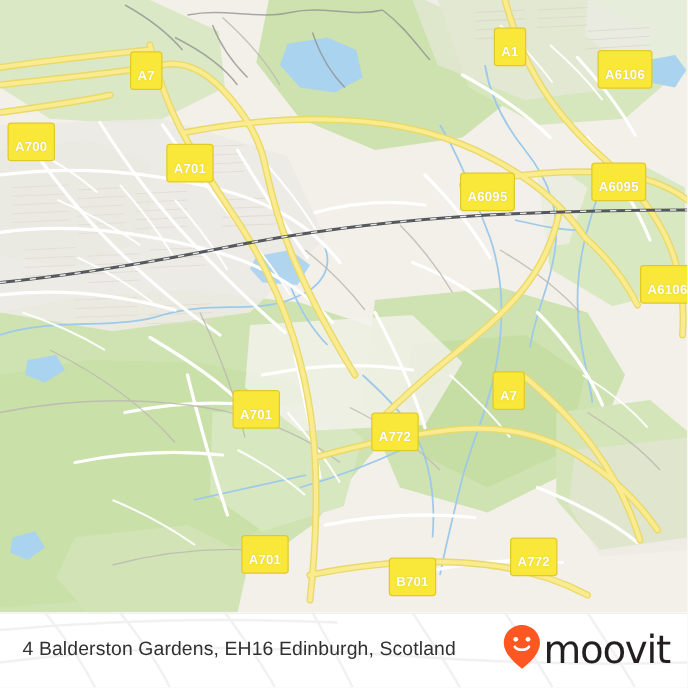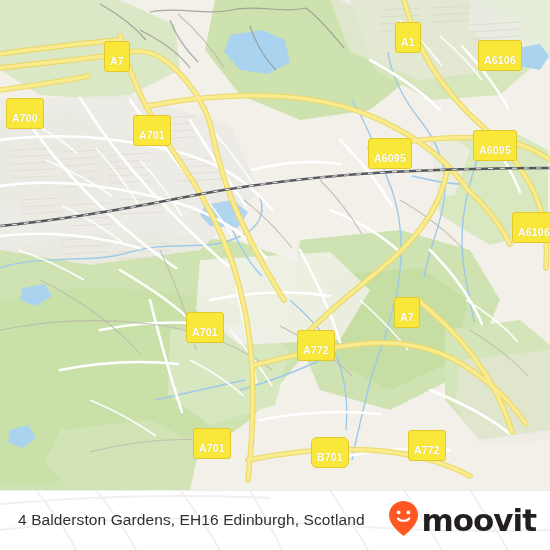--- a/index.html
+++ b/index.html
@@ -91,21 +91,21 @@
     height:60px;display:flex;align-items:center;
     padding:0 14px 0 18px;box-sizing:border-box;
   }
   #footer-title{
     color:#303030;font-size:15.5px;letter-spacing:.1px;white-space:nowrap;flex:0 0 auto;
   }
   #brand{margin-left:auto;display:flex;align-items:center;gap:1px;}
   #brand-word{
     font-size:31px;color:#231f20;letter-spacing:-1.0px;
     font-family:"DejaVu Sans","Liberation Sans",sans-serif;
-    font-weight:700;line-height:1;margin-left:1px;
+    font-weight:400;line-height:1;margin-left:1px;
   }
   #footer-top-edge{position:absolute;left:0;top:0;width:550px;height:1px;background:#ededed;z-index:3;}
 </style>
 </head>
 <body>
 
 <div id="app">
 
   <div id="map">
     <svg viewBox="0 0 550 490" xmlns="http://www.w3.org/2000/svg">
@@ -280,21 +280,21 @@
     <div class="shield" style="left:133px;top:115px;">A701</div>
     <div class="shield" style="left:395px;top:22px;">A1</div>
     <div class="shield" style="left:478px;top:40px;">A6106</div>
     <div class="shield" style="left:368px;top:138px;">A6095</div>
     <div class="shield" style="left:473px;top:130px;">A6095</div>
     <div class="shield" style="left:512px;top:212px;">A6106</div>
     <div class="shield" style="left:186px;top:312px;">A701</div>
     <div class="shield" style="left:297px;top:330px;">A772</div>
     <div class="shield" style="left:394px;top:297px;">A7</div>
     <div class="shield" style="left:193px;top:428px;">A701</div>
-    <div class="shield" style="left:311px;top:437px;border-radius:6px;">B701</div>
+    <div class="shield" style="left:311px;top:446px;">B701</div>
     <div class="shield" style="left:408px;top:430px;">A772</div>
 
 
   </div>
 
   <div id="footer">
     <svg id="footer-wm" viewBox="0 0 550 60" xmlns="http://www.w3.org/2000/svg">
       <g stroke="#7a7a7a" stroke-width="2" fill="none">
         <path d="M36,0 C52,20 66,40 76,60"></path>
         <path d="M96,0 C112,20 126,40 136,60"></path>

